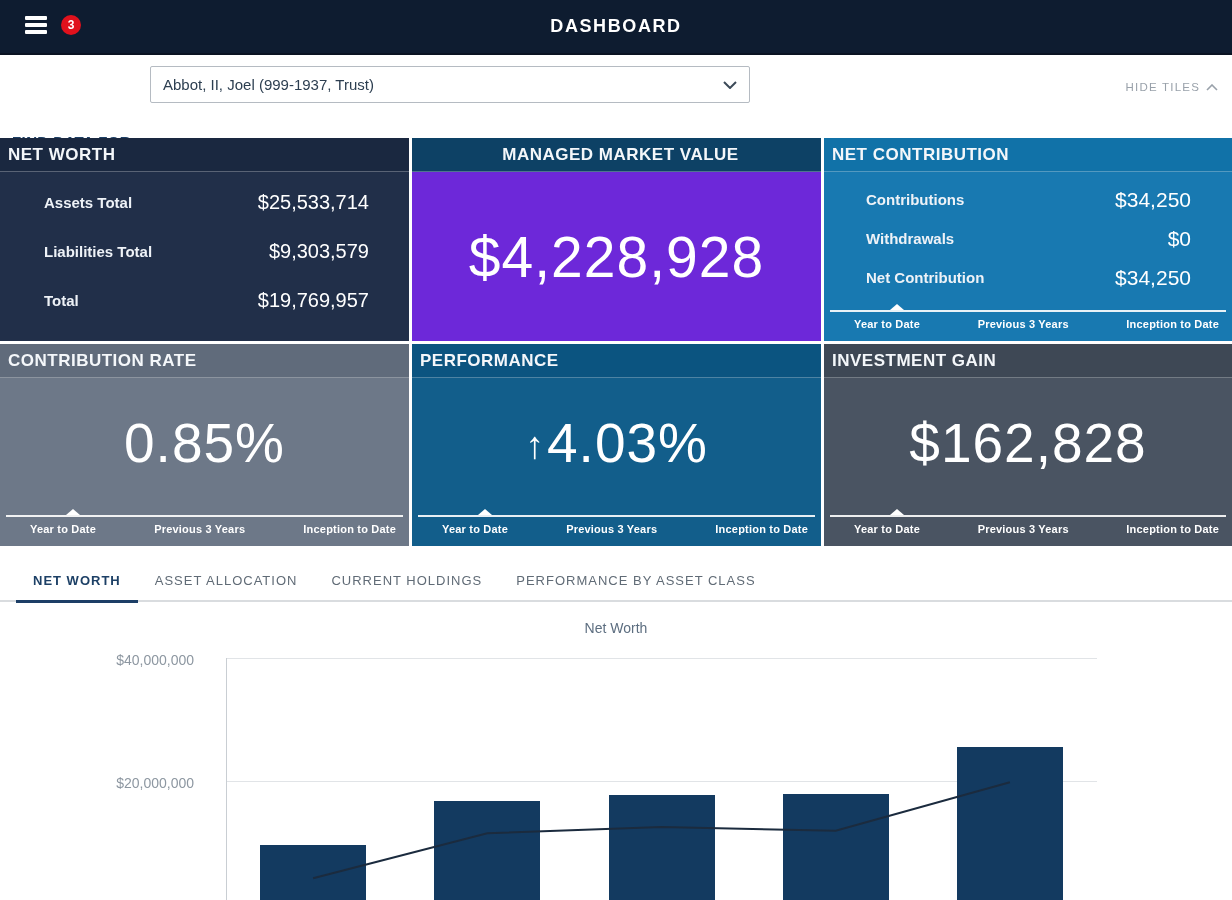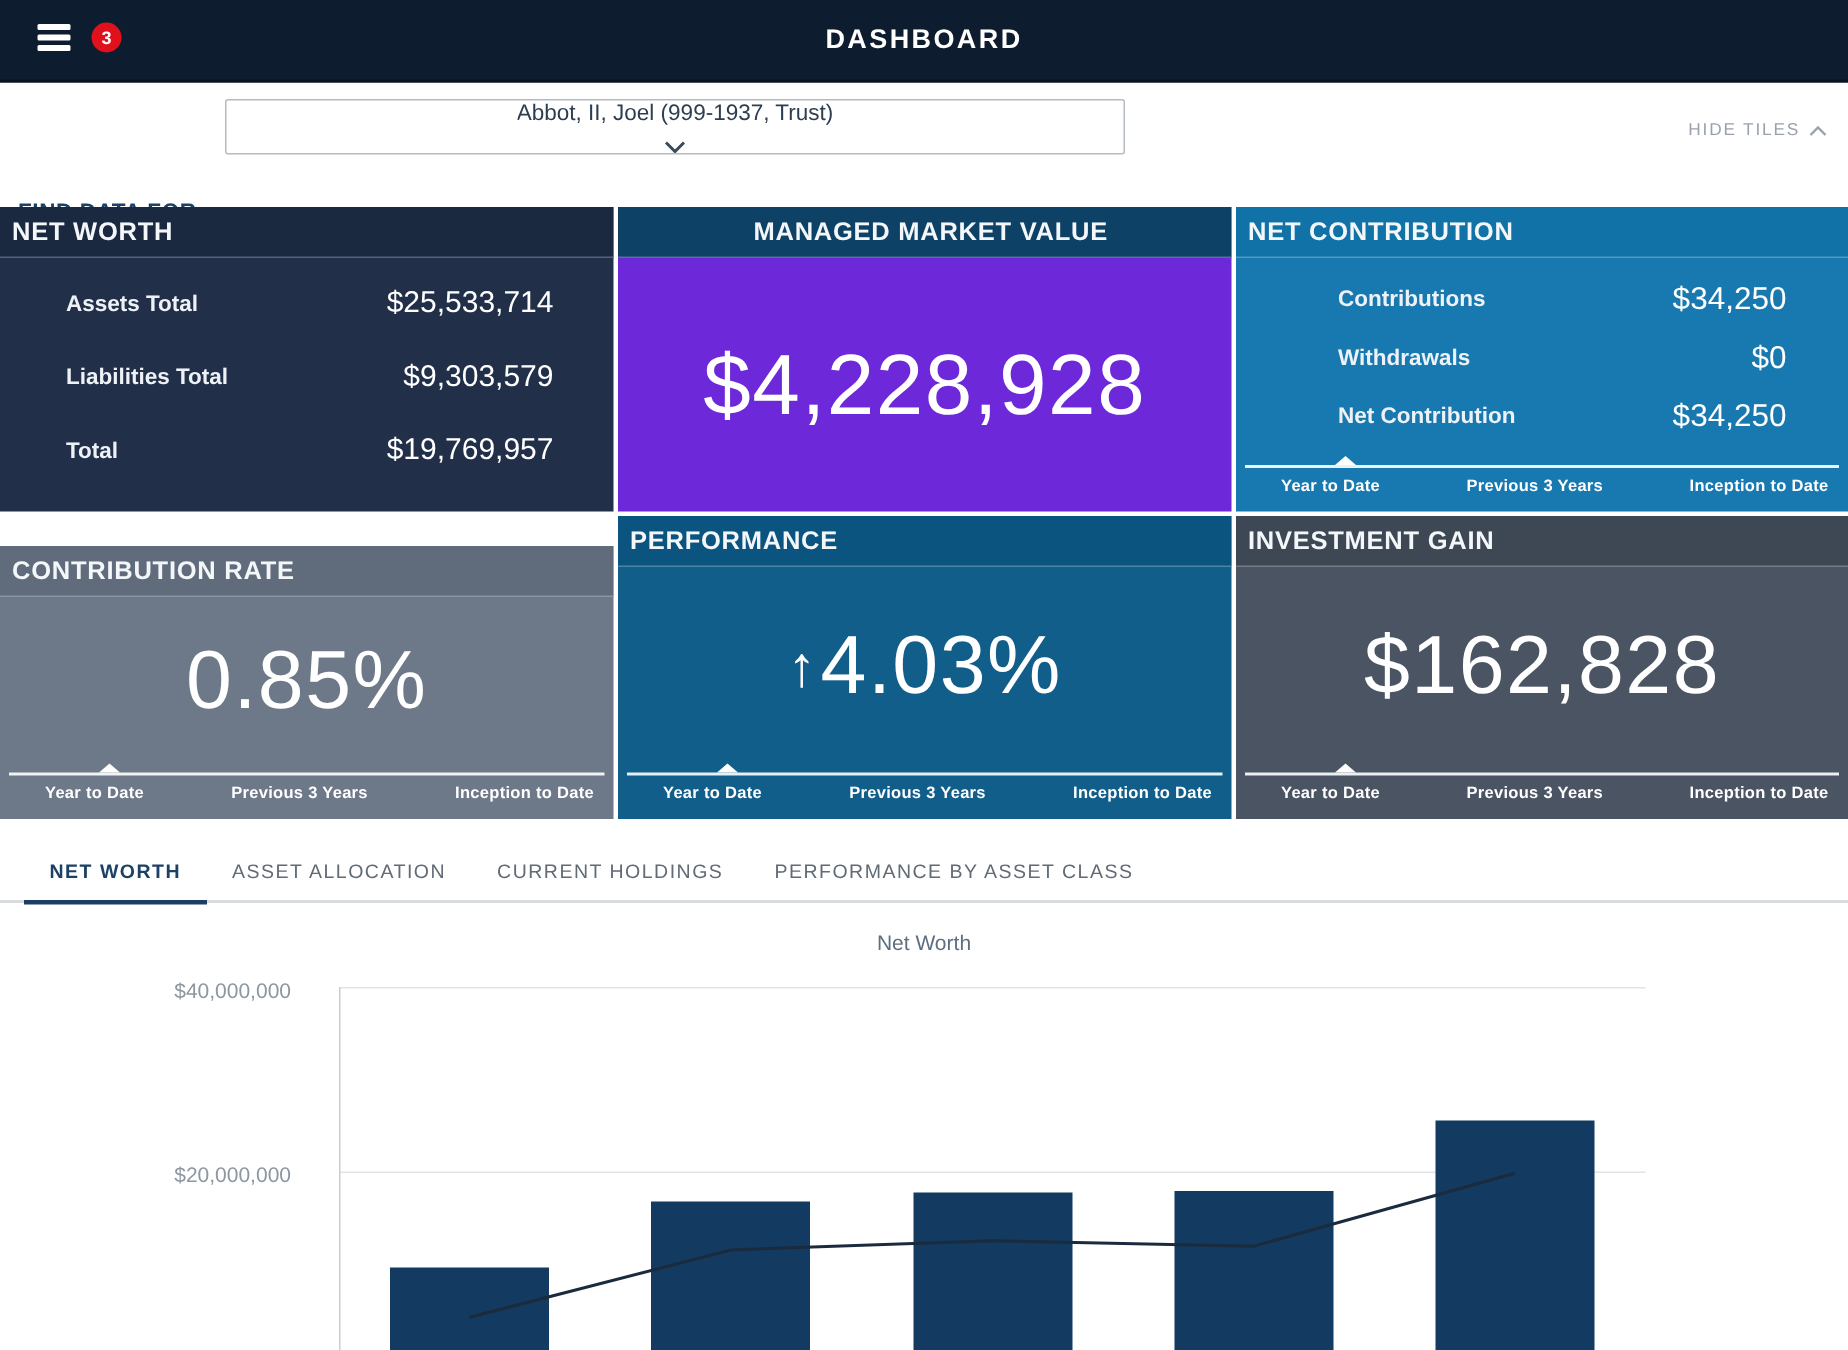--- a/index.html
+++ b/index.html
@@ -21,37 +21,37 @@
   .badge { position:absolute; left:36px; top:1px; width:20px; height:20px; border-radius:50%;
     background:#e0111c; color:#fff; font-size:12px; font-weight:bold;
     display:flex; align-items:center; justify-content:center; }
 
   
   .findbar { position:absolute; left:0; top:57px; width:1232px; height:81px; background:#ffffff; }
   .find-label { position:absolute; left:12px; top:66px; height:37px; line-height:37px;
     font-size:15px; font-weight:bold; color:#1d4066; letter-spacing:.4px; }
   .client-select { position:absolute; left:150px; top:9px; width:600px; height:37px;
     background:#ffffff; border:1px solid #b5bbc2; border-radius:2px;
-    display:flex; align-items:center; padding:0 12px; cursor:pointer;flex-direction:column; }
+    display:flex; align-items:center; padding:0 12px; cursor:pointer; }
   .client-select .val { flex:1; font-size:15px; color:#2c3e50; white-space:nowrap; overflow:hidden; }
   .hide-tiles { position:absolute; right:14px; top:24px; display:flex; align-items:center; gap:6px;
     font-size:11.5px; color:#99a1aa; letter-spacing:1.2px; cursor:pointer; }
 
   
   .tiles { position:absolute; left:0; top:138px; width:1232px; height:408px; background:#ffffff;
     display:grid; grid-template-columns:409px 409px 408px; grid-template-rows:203px 202px; gap:3px; }
   .tile { position:relative; overflow:hidden; }
   .tile-header { height:34px; line-height:33px; padding-left:8px; color:#f4f7fa;
     font-size:17px; font-weight:bold; letter-spacing:.5px;
     border-bottom:1px solid rgba(255,255,255,.28); }
   .tile-rows { padding-top:6px; }
   .trow { display:flex; align-items:center; justify-content:space-between;
     padding:0 40px 0 44px; height:49px; }
   .tile-rows.compact { padding-top:8px; }
-  .tile-rows.compact .trow { height:39px; padding:0 41px 0 68px; }
+  .tile-rows.compact .trow { height:39px; padding:0 41px 0 42px; }
   .tlabel { color:#eef2f7; font-size:15px; font-weight:bold; }
   .tvalue { color:#ffffff; font-size:20px; }
   .tile-rows.compact .tvalue { font-size:21px; }
   .big-value { position:absolute; left:0; right:0; top:34px; bottom:0;
     display:flex; align-items:center; justify-content:center;
     color:#ffffff; font-size:55px; font-weight:200; letter-spacing:1px; }
   .big-value.mmv { font-size:57px; }
   .tile.has-strip .big-value { bottom:38px; }
   .up-arrow { font-size:38px; font-weight:400; margin-right:2px; position:relative; top:2px; }
 
@@ -161,21 +161,21 @@
           <i class="ptri"></i>
         </div>
       <div class="plabels">
         <span>Year to Date</span>
         <span>Previous 3 Years</span>
         <span>Inception to Date</span>
       </div>
     </div>
   </div>
 
-  <div class="tile has-strip" id="tile-contribution_rate" style="background: rgb(109, 120, 136); margin-top: 20px;">
+  <div class="tile has-strip" id="tile-contribution_rate" style="background: rgb(109, 120, 136);">
     <div class="tile-header" style="background: rgb(96, 107, 123);">CONTRIBUTION RATE</div>
     <div class="big-value">0.85%</div>
     <div class="period-strip">
       <div class="pline">
           <i class="ptri"></i>
         </div>
       <div class="plabels">
         <span>Year to Date</span>
         <span>Previous 3 Years</span>
         <span>Inception to Date</span>

